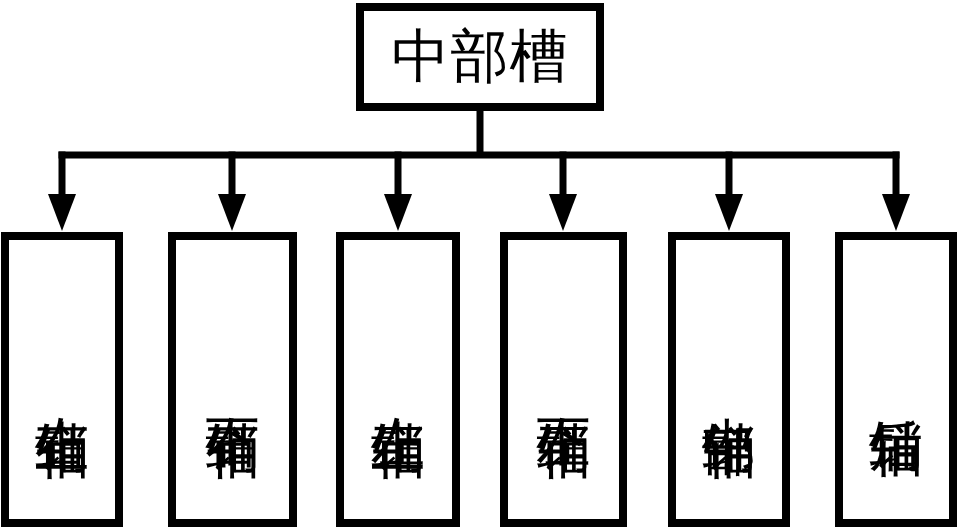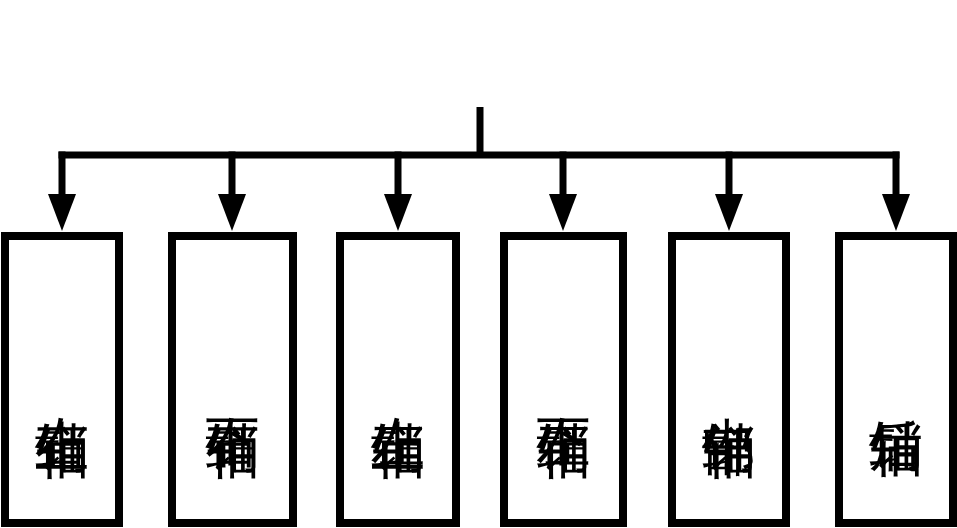--- a/index.html
+++ b/index.html
@@ -92,20 +92,23 @@
     <line class="stroke" x1="896" y1="151.5" x2="896" y2="198"></line>
 
     <polygon class="arrowhead" points="62,231 48,194 76,194"></polygon>
     <polygon class="arrowhead" points="232,231 218,194 246,194"></polygon>
     <polygon class="arrowhead" points="398,231 384,194 412,194"></polygon>
     <polygon class="arrowhead" points="563,231 549,194 577,194"></polygon>
     <polygon class="arrowhead" points="729,231 715,194 743,194"></polygon>
     <polygon class="arrowhead" points="896,231 882,194 910,194"></polygon>
   </svg>
 
+  <div class="box root-box">
+    <span class="root-label">中部槽</span>
+  </div>
 
   <div class="box child-box cb-0">
     <span class="child-label">右上销轴</span>
   </div>
   <div class="box child-box cb-1">
     <span class="child-label">右下销轴</span>
   </div>
   <div class="box child-box cb-2">
     <span class="child-label">左上销轴</span>
   </div>

